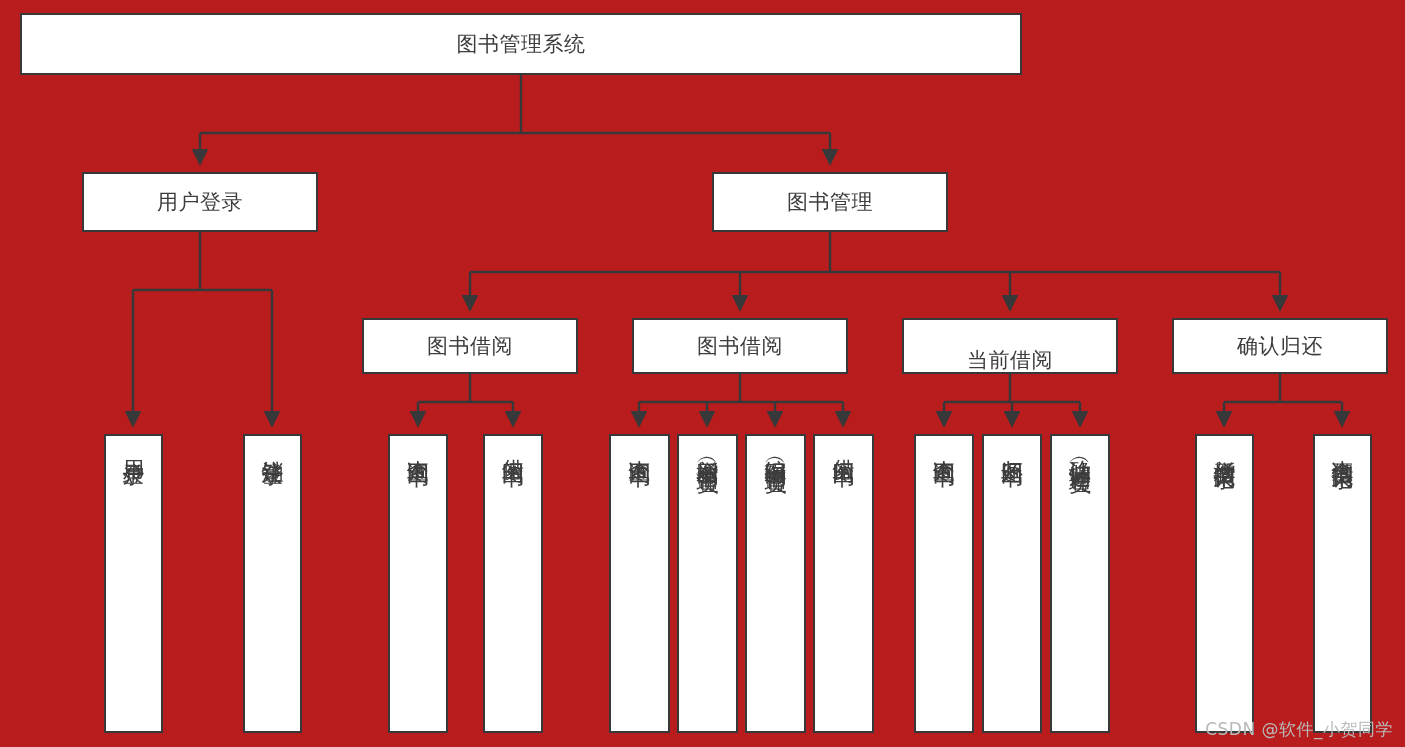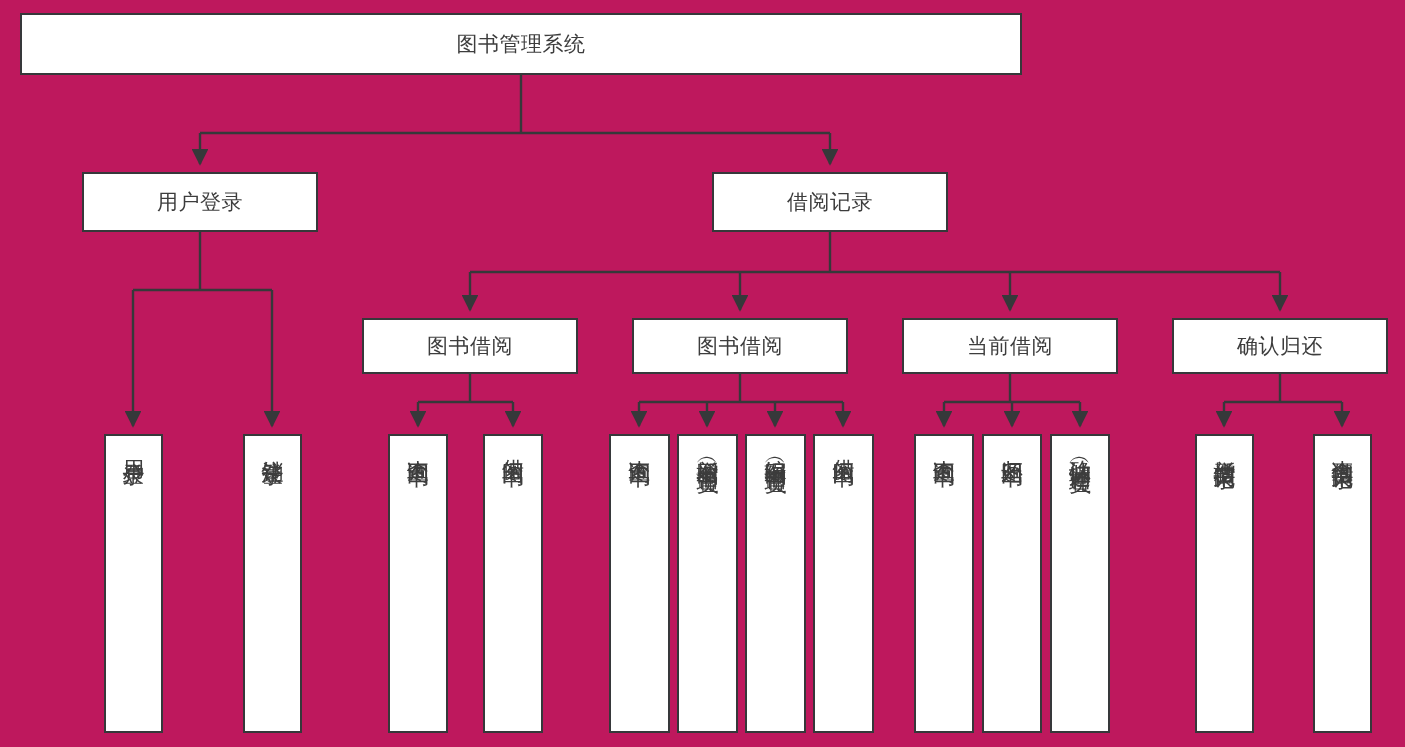--- a/index.html
+++ b/index.html
@@ -11,21 +11,21 @@
     width: 1405px;
     height: 747px;
     font-family: "DejaVu Sans", "Liberation Sans", sans-serif;
     overflow: hidden;
     position: relative;
   }
   #diagram-root {
     position: relative;
     width: 1405px;
     height: 747px;
-    background: #be185d;
+    background: #b91c1c;
   }
   svg#edges {
     position: absolute;
     left: 0;
     top: 0;
     width: 1405px;
     height: 747px;
   }
   .node {
     position: absolute;
@@ -126,32 +126,32 @@
 
   <div class="node" style="left:20px; top:13px; width:1002px; height:62px;">
     <span class="node-label">图书管理系统</span>
   </div>
 
   <div class="node" style="left:82px; top:172px; width:236px; height:60px;">
     <span class="node-label">用户登录</span>
   </div>
 
   <div class="node" style="left:712px; top:172px; width:236px; height:60px;">
-    <span class="node-label">借阅记录</span>
+    <span class="node-label">图书管理</span>
   </div>
 
   <div class="node" style="left:362px; top:318px; width:216px; height:56px;">
     <span class="node-label">图书借阅</span>
   </div>
 
   <div class="node" style="left:632px; top:318px; width:216px; height:56px;">
     <span class="node-label">图书借阅</span>
   </div>
 
-  <div class="node" style="left:902px; top:318px; width:216px; height:56px;">
+  <div class="node" style="left:902px; top:318px; width:216px; height:56px;align-items:flex-end;">
     <span class="node-label">当前借阅</span>
   </div>
 
   <div class="node" style="left:1172px; top:318px; width:216px; height:56px;">
     <span class="node-label">确认归还</span>
   </div>
 
   <div class="node leaf" style="left:104px; top:434px; width:59px; height:299px;">
     <span class="node-label">用户登录</span>
   </div>
@@ -189,14 +189,15 @@
     <span class="node-label">确认归还（管理员）</span>
   </div>
 
   <div class="node leaf" style="left:1195px; top:434px; width:59px; height:299px;">
     <span class="node-label">新增借阅记录</span>
   </div>
   <div class="node leaf" style="left:1313px; top:434px; width:59px; height:299px;">
     <span class="node-label">查询借阅记录</span>
   </div>
 
+  <div class="watermark">CSDN @软件_小贺同学</div>
 
 </div>
 
 </body></html>

